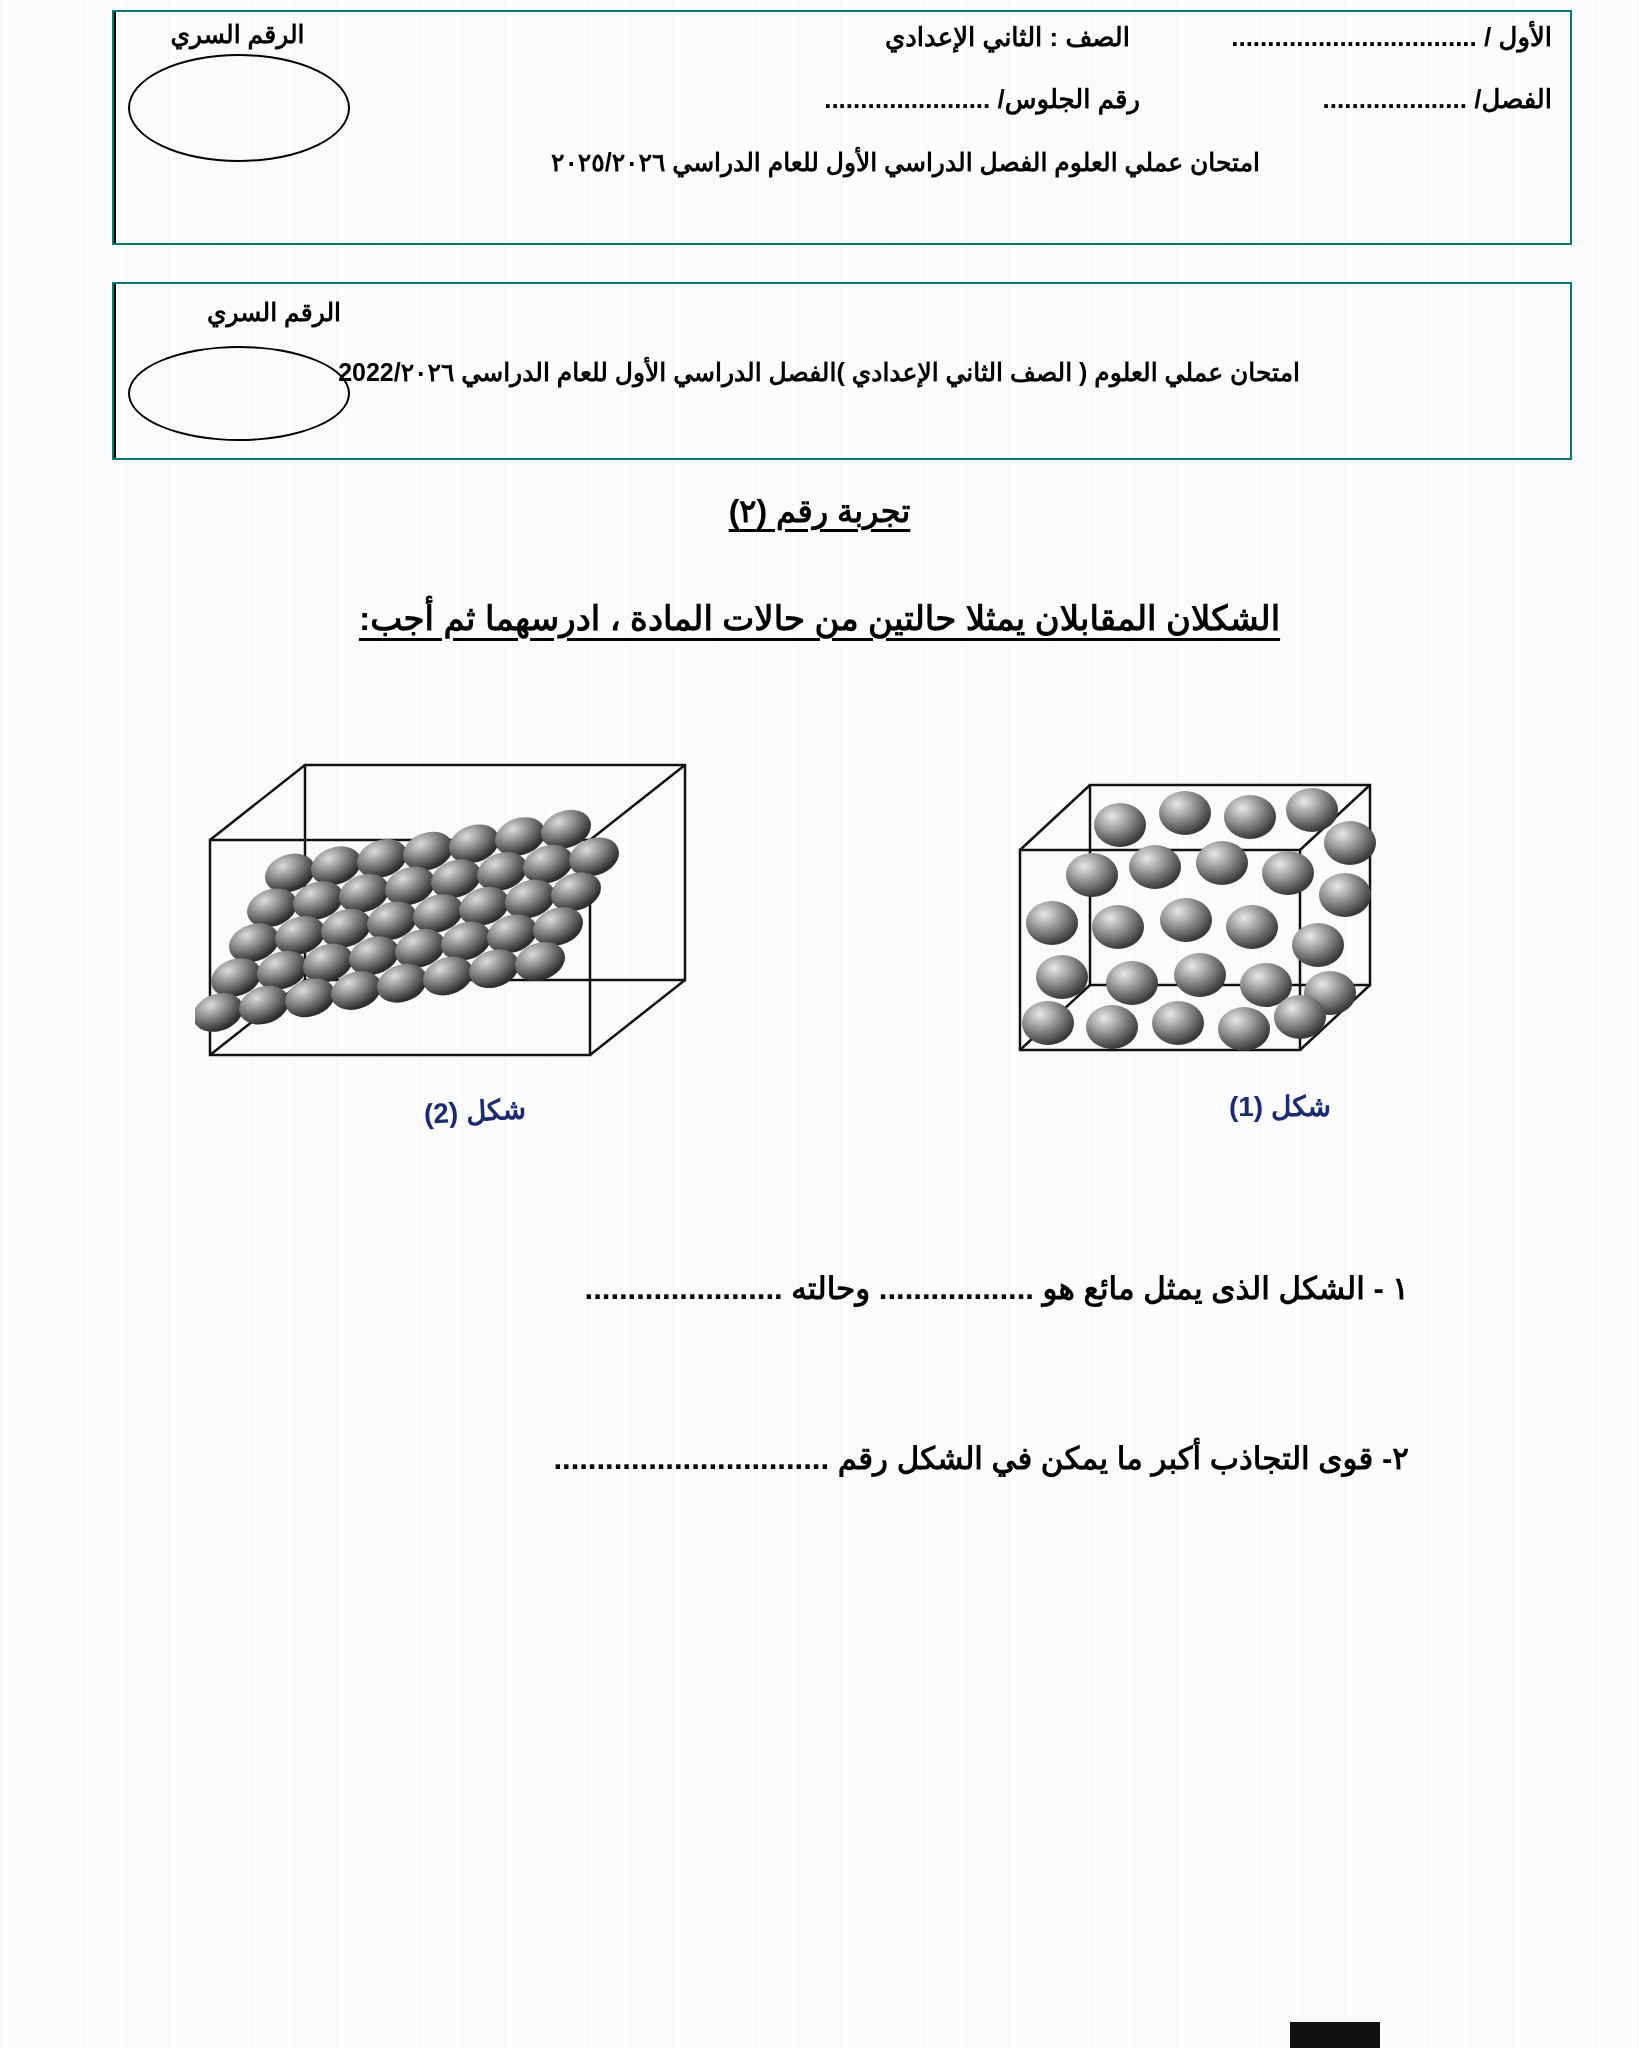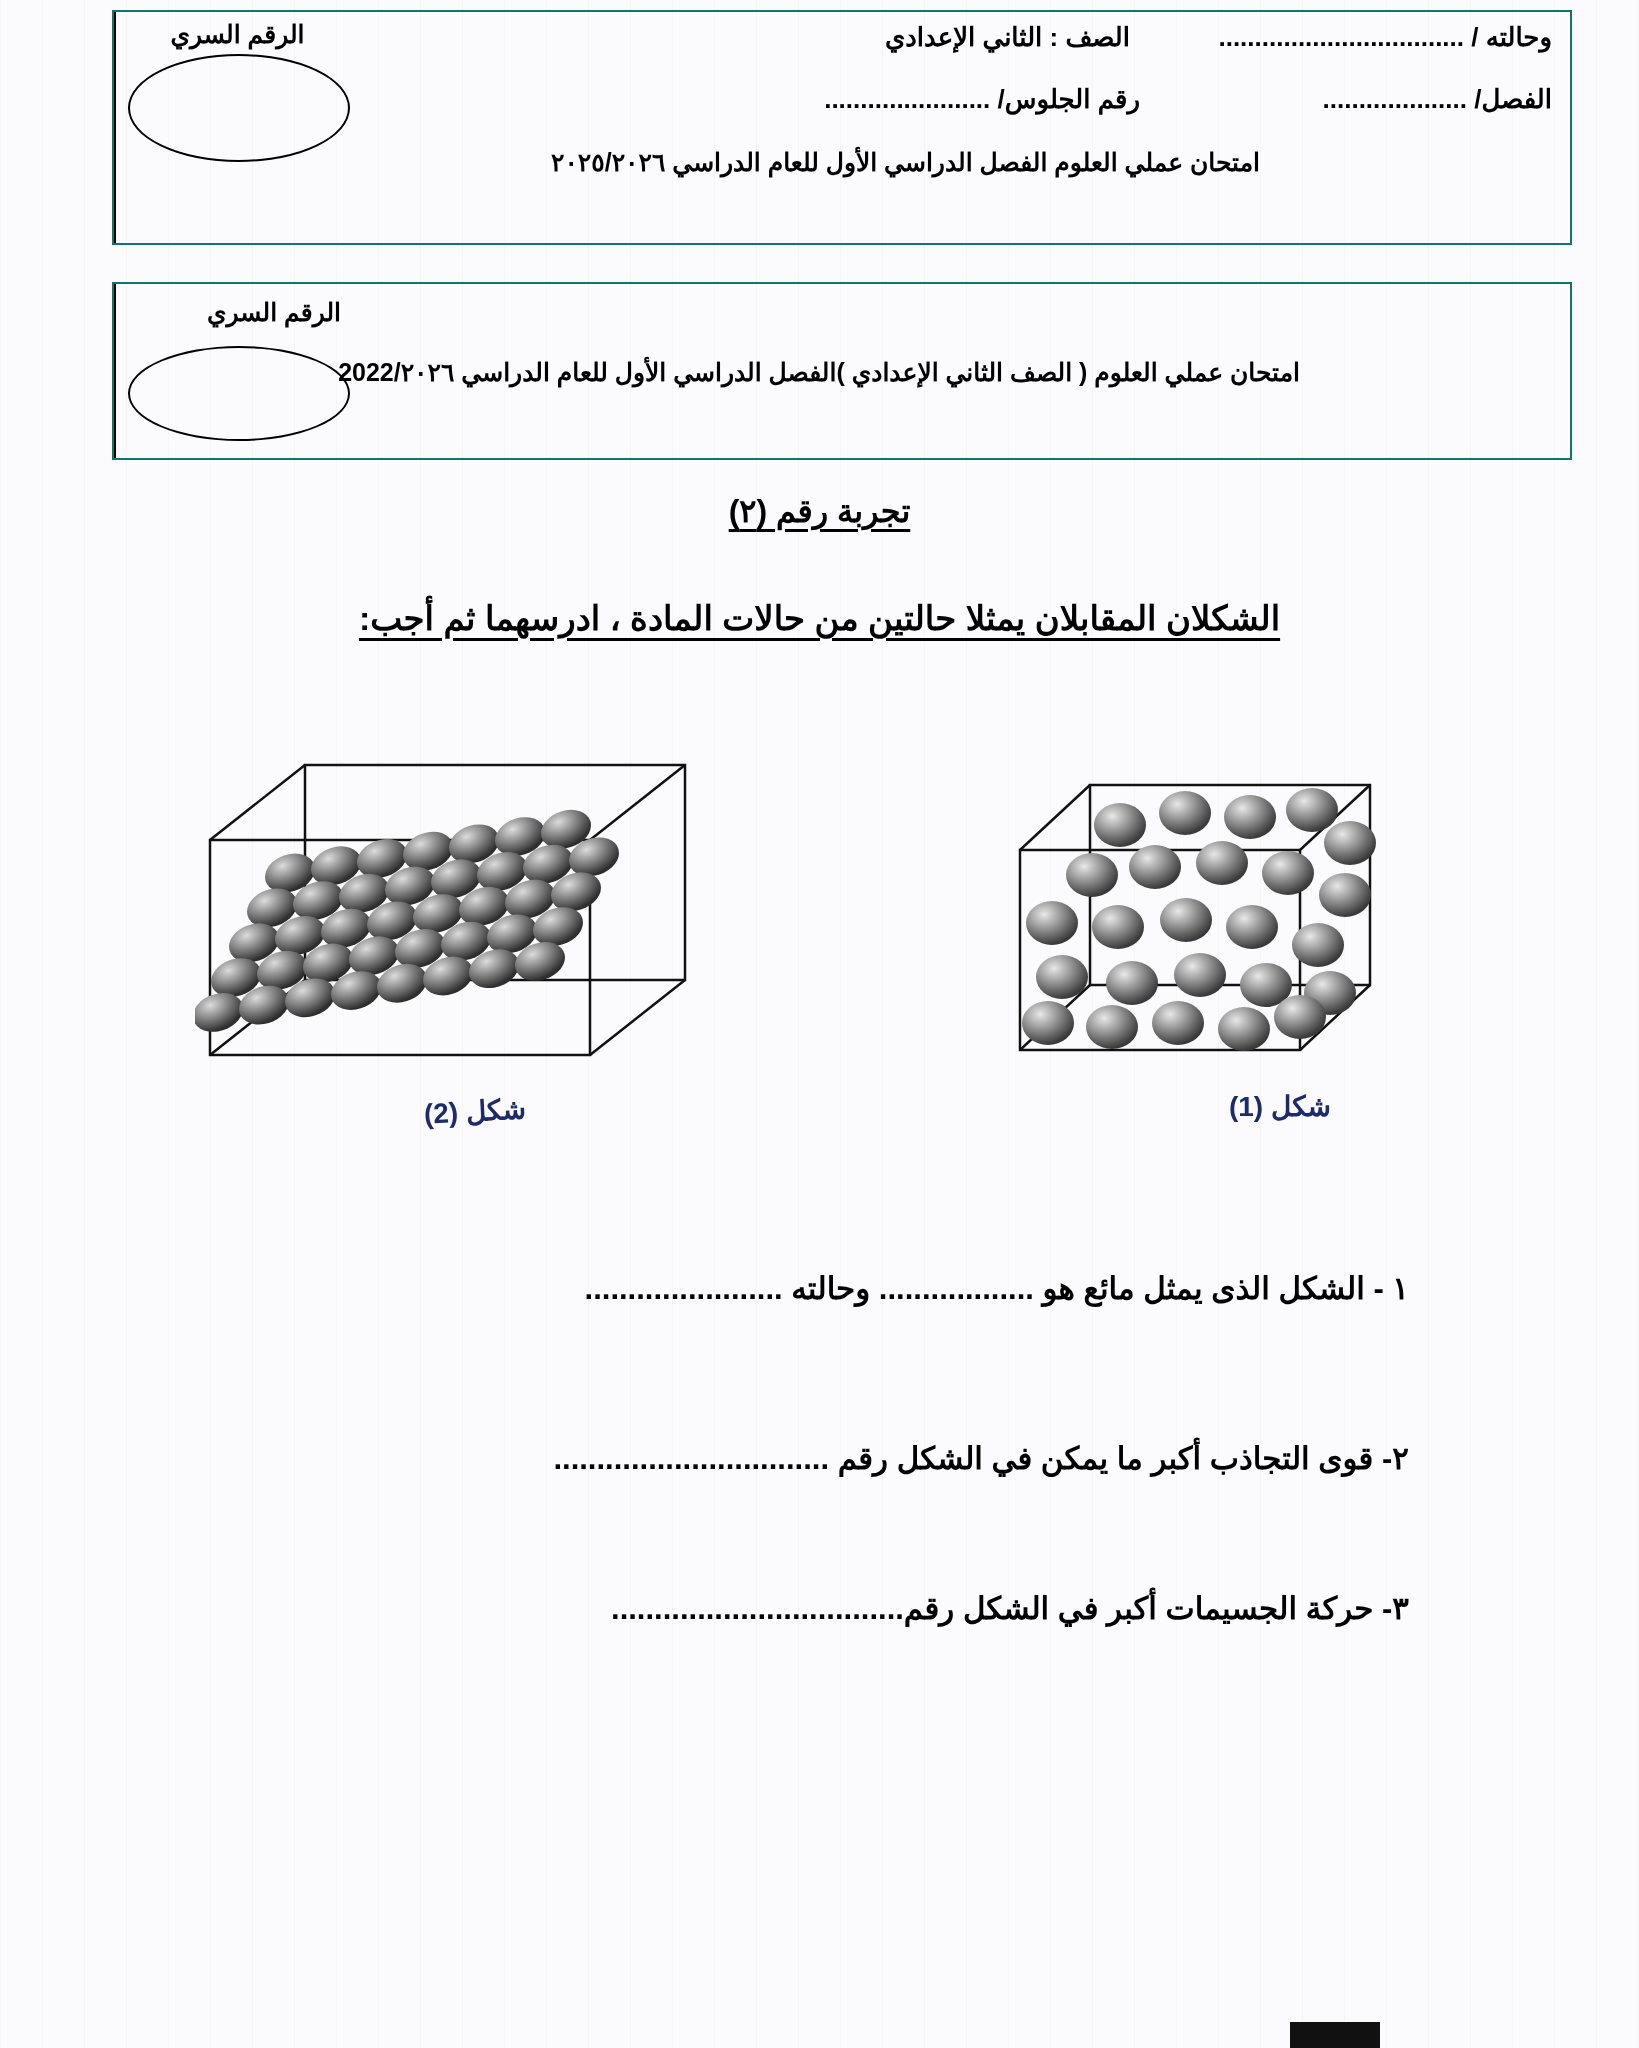--- a/index.html
+++ b/index.html
@@ -212,21 +212,21 @@
 <div class="page">
   <div class="paper-texture"></div>
 
   <div class="header-box" id="header-box-1">
     <div class="secret-cell">
       <div class="secret-label">الرقم السري</div>
       <div class="oval"></div>
     </div>
 
     <div class="hdr-line" id="hdr-name">
-      <span>وحالته /</span>
+      <span>الأول /</span>
       <span class="dots">..................................</span>
     </div>
 
     <div class="hdr-line" id="hdr-grade">الصف : الثاني الإعدادي</div>
 
     <div class="hdr-line" id="hdr-class">
       <span>الفصل/</span>
       <span class="dots">....................</span>
     </div>
 
@@ -371,16 +371,15 @@
             </g>
           </g>
         </g>
       </svg>
       <div class="fig-caption">شكل (2)</div>
     </div>
   </div>
 
   <div class="question" id="question-1">١ - الشكل الذى يمثل مائع هو .................. وحالته .......................</div>
   <div class="question" id="question-2">٢- قوى التجاذب أكبر ما يمكن في الشكل رقم ................................</div>
-  <div class="question" id="question-3">٣- حركة الجسيمات أكبر في الشكل  رقم..................................</div>
 
   <div id="bottom-mark"></div>
 </div>
 
 </body></html>

